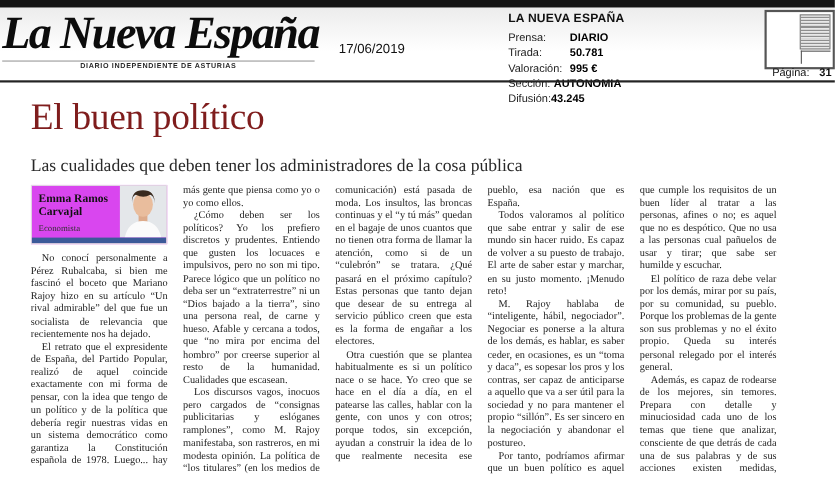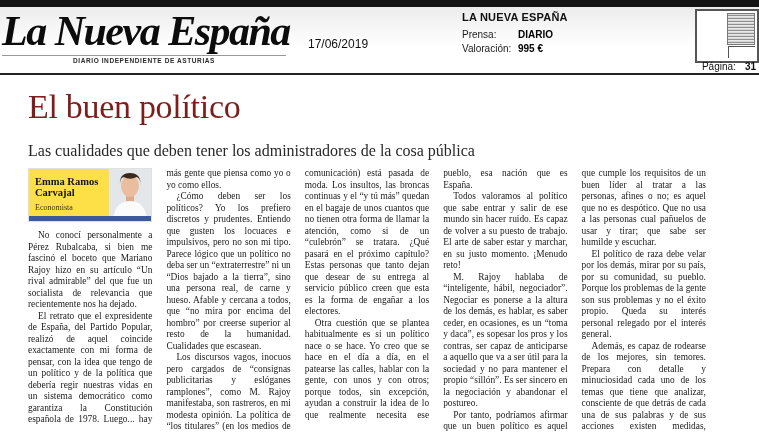--- a/index.html
+++ b/index.html
@@ -52,21 +52,21 @@
     column-count:5;column-gap:14px;column-fill:auto;overflow:hidden;
     font-size:9.4px;line-height:11.5px;text-align:justify;color:#1b1b1b;
     hyphens:auto;-webkit-hyphens:auto;
   }
   .body-cols p{margin:0;text-indent:10px;}
   
   .author-box{
     break-inside:avoid;-webkit-column-break-inside:avoid;
     width:100%;height:54px;margin-bottom:8px;
     display:flex;flex-direction:column;
-    background:#fde047;border:1px solid #e1e1e1;box-sizing:border-box;
+    background:#d946ef;border:1px solid #e1e1e1;box-sizing:border-box;
   }
   .author-main{display:flex;flex:1;overflow:hidden;}
   .author-text{flex:1;padding:7px 2px 0 6px;text-align:left;}
   .author-name{font-weight:700;font-size:10.5px;line-height:11px;color:#111;}
   .author-role{font-size:8px;color:#333;margin-top:4px;}
   .author-photo{width:42px;flex:0 0 42px;background:#e4e7ea;overflow:hidden;}
   .author-photo svg{display:block;}
   .author-bar{height:5px;flex:0 0 5px;}
 </style>
 </head>
@@ -85,22 +85,36 @@
 
 <div class="infoblock">
   <div class="info-title">LA NUEVA ESPAÑA</div>
   <div class="info-cols">
     <div class="info-col">
       <div class="info-row">
         <span class="info-label">Prensa:</span>
         <span class="info-value">DIARIO</span>
       </div>
       <div class="info-row">
+        <span class="info-label">Tirada:</span>
+        <span class="info-value">50.781</span>
+      </div>
+      <div class="info-row">
         <span class="info-label">Valoración:</span>
         <span class="info-value">995 €</span>
+      </div>
+    </div>
+    <div class="info-col second">
+      <div class="info-row">
+        <span class="info-label auto">Sección:</span>
+        <span class="info-value">AUTONOMIA</span>
+      </div>
+      <div class="info-row">
+        <span class="info-label auto" style="margin-right:0;">Difusión:</span>
+        <span class="info-value">43.245</span>
       </div>
     </div>
   </div>
 </div>
 
 <div class="thumbbox">
   <div class="thumb"></div>
   <div class="thumb-sub"></div>
 </div>
 

